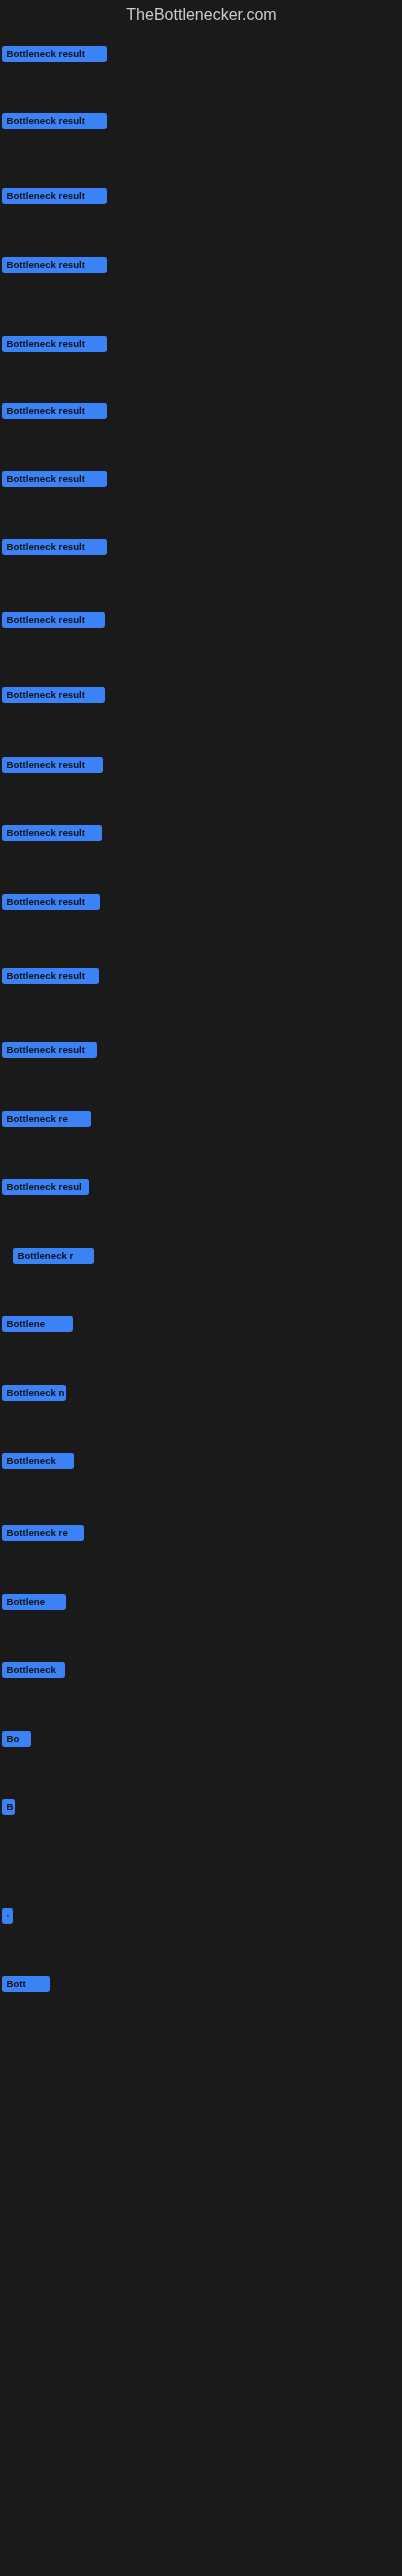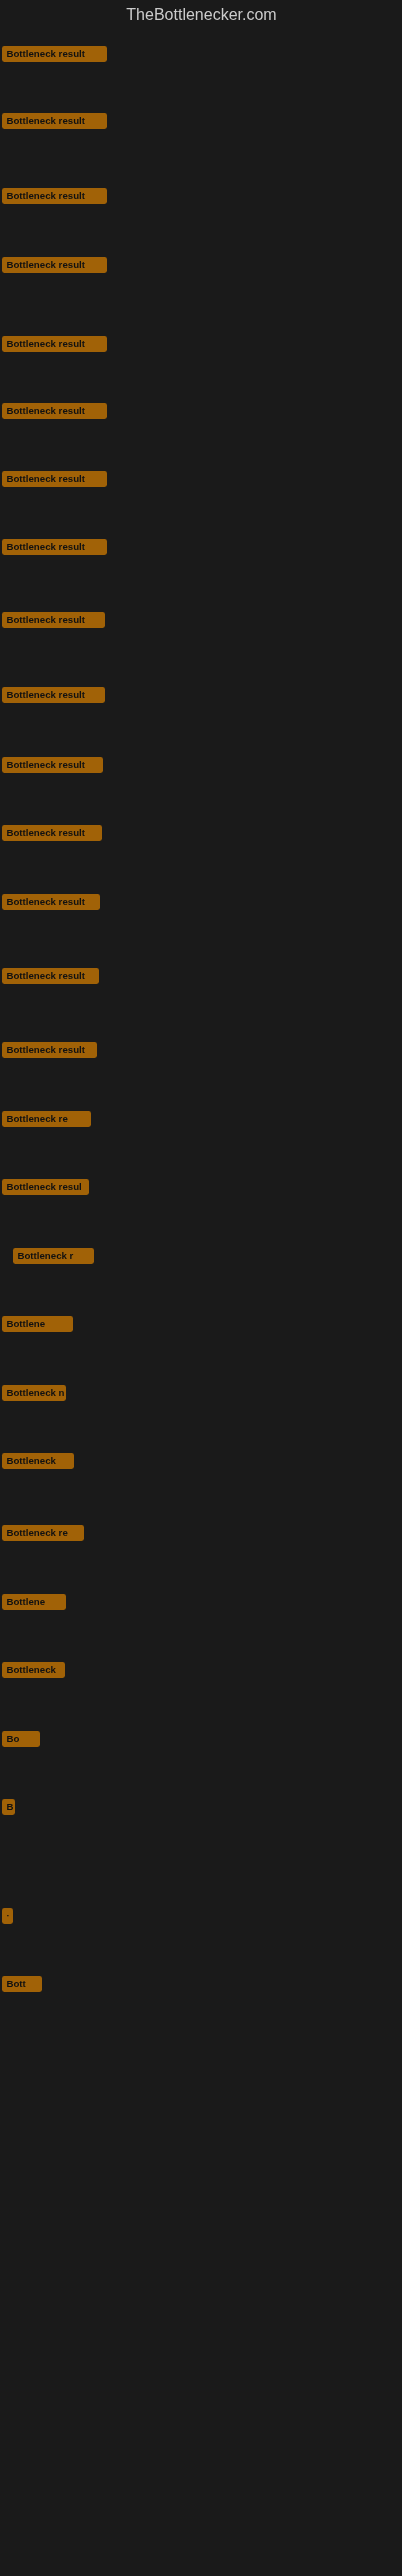--- a/index.html
+++ b/index.html
@@ -19,21 +19,21 @@
       top: 6.4px;
       left: 0;
       right: 0;
       text-align: center;
       color: #cccccc;
       font-size: 16px;
       font-weight: normal;
     }
     .bottleneck-label {
       position: absolute;
-      background-color: #a16207;
+      background-color: #3b82f6;
       color: #111;
       font-size: 9.7px;
       font-weight: bold;
       padding: 2.4px 4.8px;
       border-radius: 2.4px;
       white-space: nowrap;
       overflow: hidden;
     }
   </style>
 </head>
@@ -59,18 +59,18 @@
     <div class="bottleneck-label" style="top: 1042px; left: 1.6px; width: 95px;">Bottleneck result</div>
     <div class="bottleneck-label" style="top: 1111px; left: 1.6px; width: 89px;">Bottleneck re</div>
     <div class="bottleneck-label" style="top: 1179px; left: 1.6px; width: 87px;">Bottleneck resul</div>
     <div class="bottleneck-label" style="top: 1248px; left: 1.6px; width: 81px; margin-left: 11px;">Bottleneck r</div>
     <div class="bottleneck-label" style="top: 1316px; left: 1.6px; width: 71px;">Bottlene</div>
     <div class="bottleneck-label" style="top: 1385px; left: 1.6px; width: 64px;">Bottleneck n</div>
     <div class="bottleneck-label" style="top: 1453px; left: 1.6px; width: 72px;">Bottleneck</div>
     <div class="bottleneck-label" style="top: 1525px; left: 1.6px; width: 82px;">Bottleneck re</div>
     <div class="bottleneck-label" style="top: 1594px; left: 1.6px; width: 64px;">Bottlene</div>
     <div class="bottleneck-label" style="top: 1662px; left: 1.6px; width: 63px;">Bottleneck</div>
-    <div class="bottleneck-label" style="top: 1731px; left: 1.6px; width: 38px;">Bo</div>
+    <div class="bottleneck-label" style="top: 1731px; left: 1.6px; width: 29px;">Bo</div>
     <div class="bottleneck-label" style="top: 1799px; left: 1.6px; width: 13px;">B</div>
     <div class="bottleneck-label" style="top: 1908px; left: 1.6px; width: 11.3px;">·</div>
-    <div class="bottleneck-label" style="top: 1976px; left: 1.6px; width: 40px;">Bott</div>
+    <div class="bottleneck-label" style="top: 1976px; left: 1.6px; width: 48px;">Bott</div>
   </div>
 
 
 </body></html>

